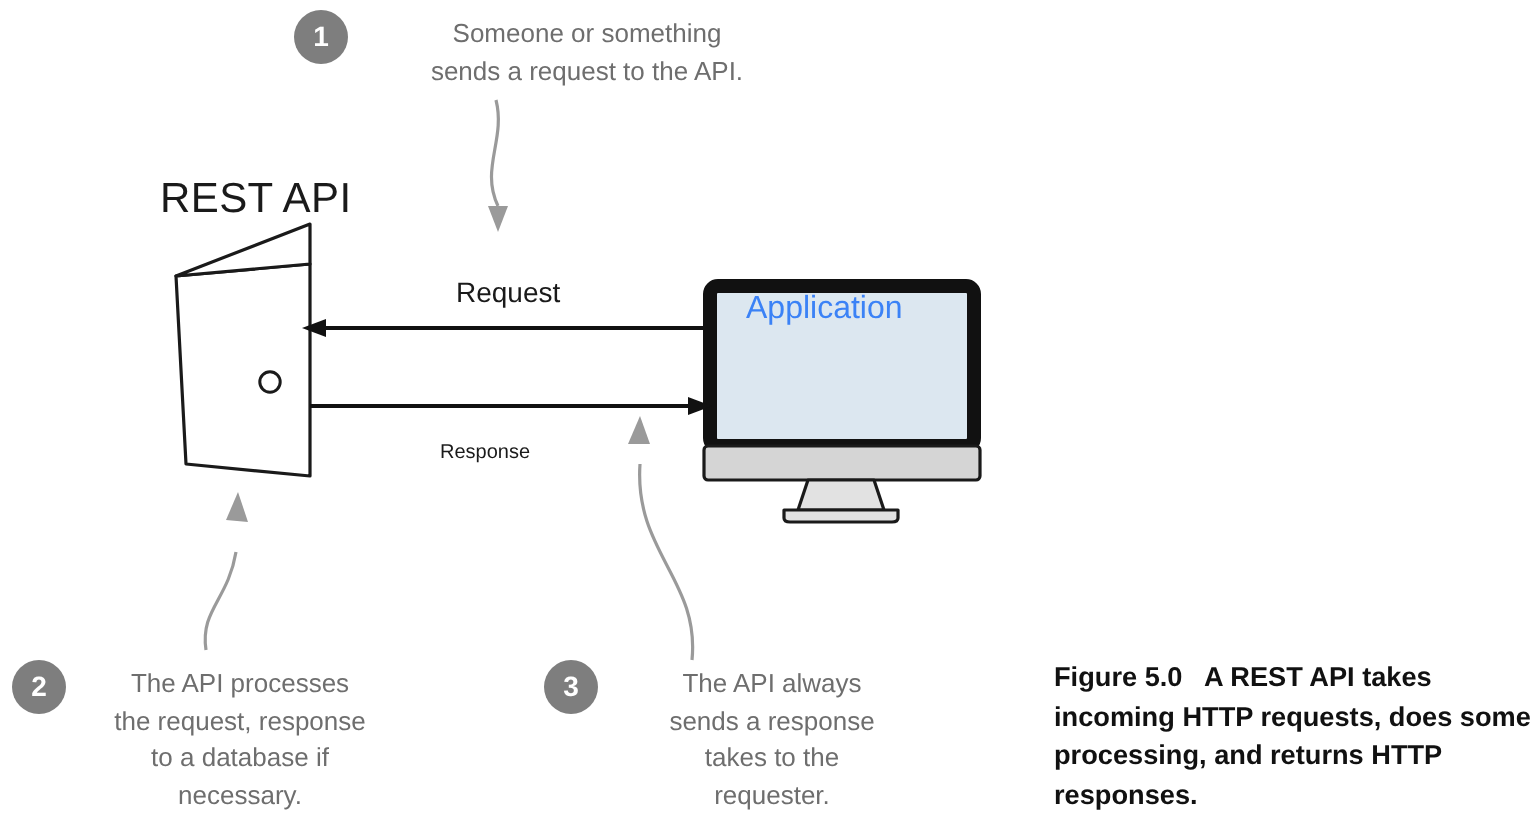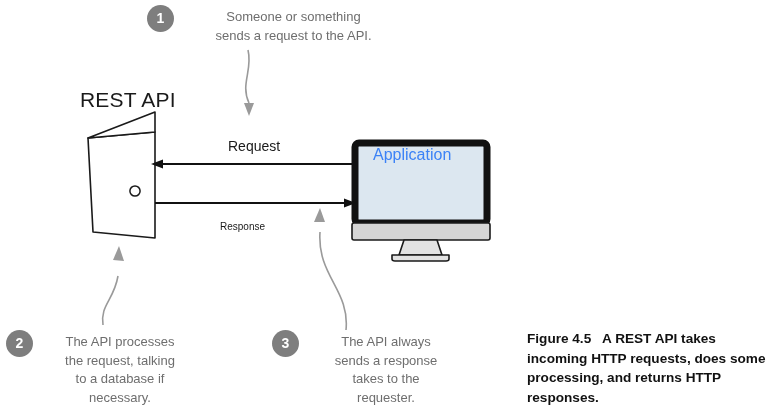--- a/index.html
+++ b/index.html
@@ -158,27 +158,27 @@
   <div class="txt label-request">Request</div>
 
   <div class="txt label-response">Response</div>
 
   <div class="badge" style="left:147px; top:5px;">1</div>
   <div class="callout-text" style="left:186px; top:8px; width:215px;">Someone or something
 sends a request to the API.</div>
 
   <div class="badge" style="left:6px; top:330px;">2</div>
   <div class="callout-text" style="left:45px; top:333px; width:150px;">The API processes
-the request, talking
+the request, response
 to a database if
 necessary.</div>
 
   <div class="badge" style="left:272px; top:330px;">3</div>
   <div class="callout-text" style="left:311px; top:333px; width:150px;">The API always
 sends a response
 takes to the
 requester.</div>
 
   <div class="caption">
-    <span class="cap-num">Figure 4.5</span><span>&nbsp;&nbsp; </span><span>A REST API takes incoming HTTP requests, does some processing, and returns HTTP responses.</span>
+    <span class="cap-num">Figure 5.0</span><span>&nbsp;&nbsp; </span><span>A REST API takes incoming HTTP requests, does some processing, and returns HTTP responses.</span>
   </div>
 
 </div>
 
 </body></html>

